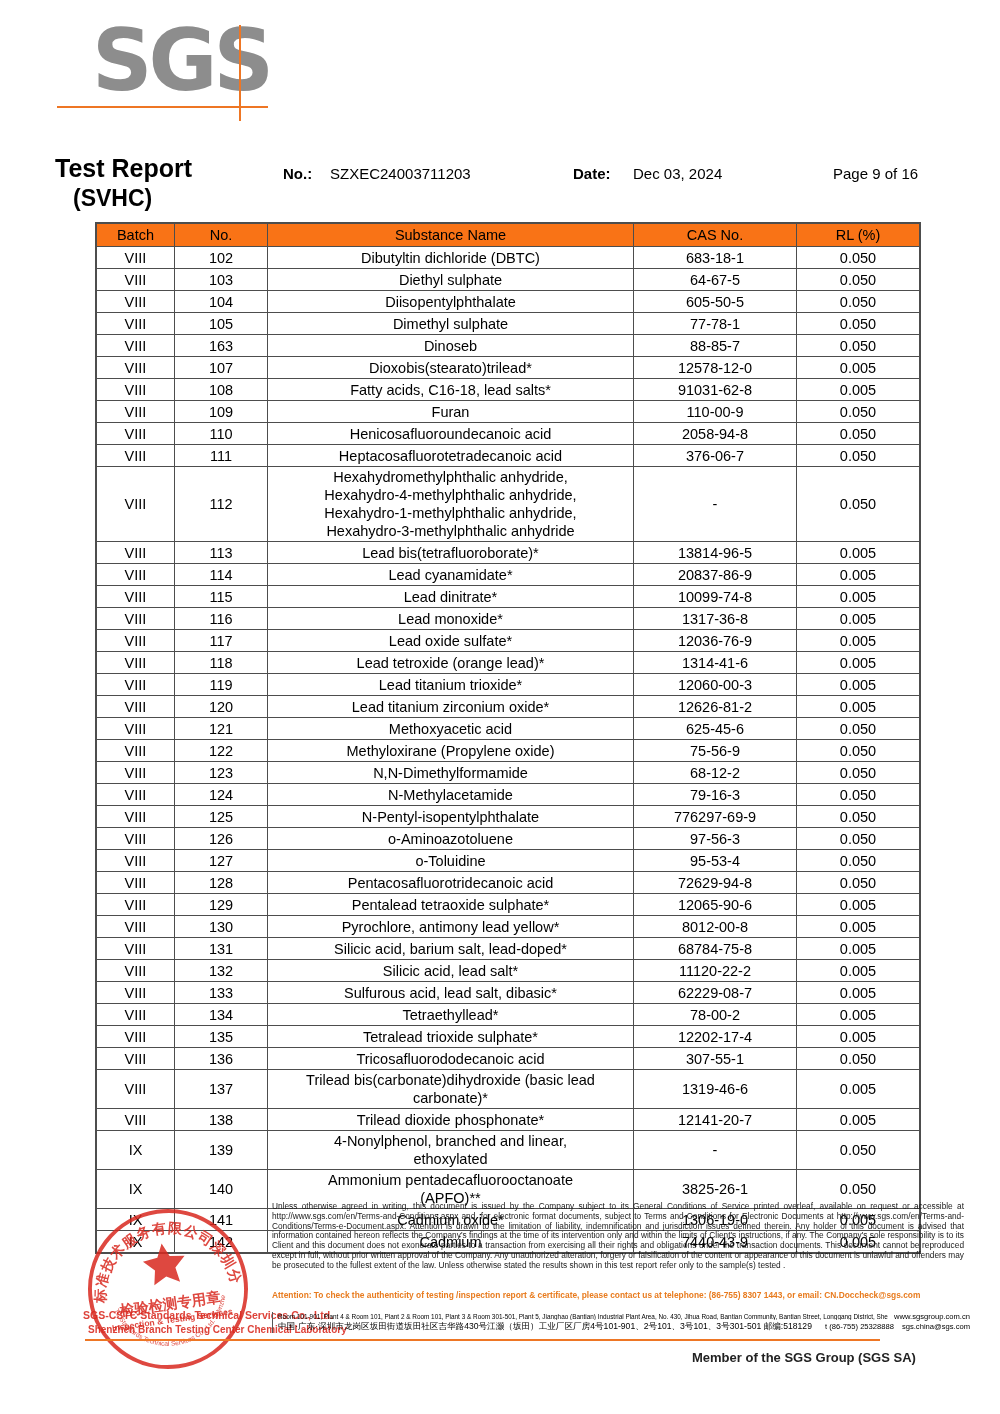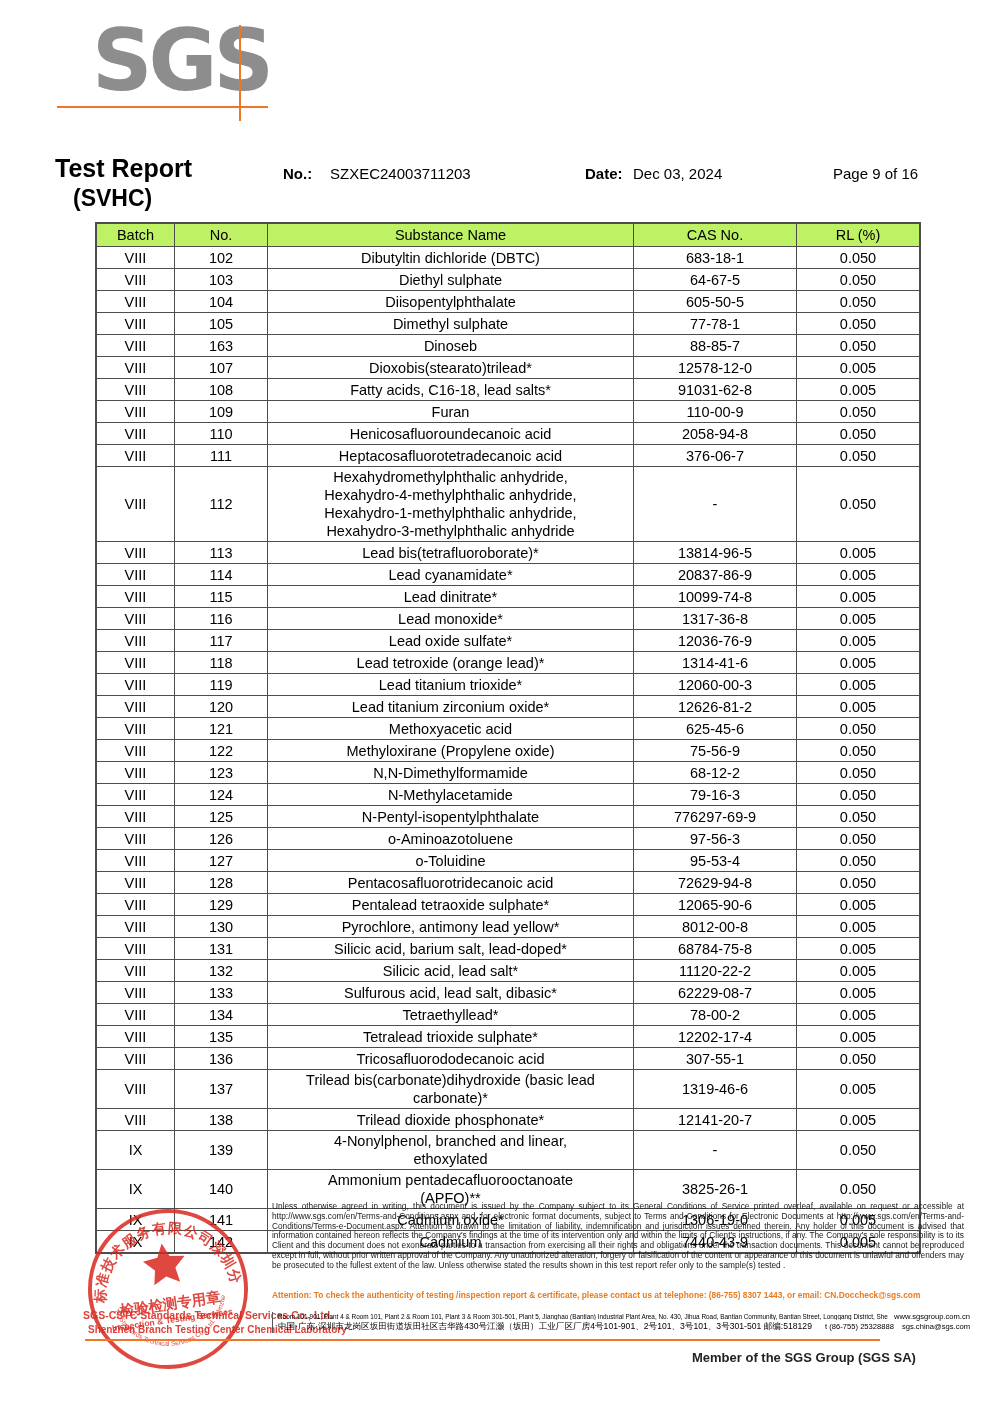--- a/index.html
+++ b/index.html
@@ -17,36 +17,36 @@
     transform:scaleY(1.02);
   }
   .logo-hline { position:absolute; left:57px; top:106px; width:211px; height:2px; background:#ee7624; }
   .logo-vline { position:absolute; left:239px; top:25px; width:2px; height:96px; background:#ee7624; }
   .title1 { position:absolute; left:55px; top:154px; font-size:25px; font-weight:bold; }
   .title2 { position:absolute; left:73px; top:185px; font-size:23px; font-weight:bold; }
   .meta { position:absolute; top:165px; left:0; width:1000px; font-size:15px; }
   .meta span { position:absolute; white-space:nowrap; }
   .m-no-label   { left:283px; font-weight:bold; }
   .m-no-value   { left:330px; }
-  .m-date-label { left:573px; font-weight:bold;margin-left:12px; }
+  .m-date-label { left:573px; font-weight:bold; }
   .m-date-value { left:633px; }
   .m-page       { left:833px; }
   
   table.svhc {
     position:absolute; left:95px; top:222px; width:810px;
     border-collapse:collapse; table-layout:fixed;
     font-size:14.5px;
   }
   table.svhc th, table.svhc td {
     border:1px solid #4d4d4d;
     text-align:center; vertical-align:middle;
     padding:1px 2px; line-height:18px;
   }
   table.svhc { border:2px solid #4d4d4d; }
-  table.svhc th { background:#bef264; font-weight:normal; height:20px; }
+  table.svhc th { background:#f97316; font-weight:normal; height:20px; }
   table.svhc td { height:19px; }
   td.col-name { white-space:pre-line; }
   .col-batch { width:73px; } .col-no { width:88px; } .col-name { width:361px; }
   .col-cas { width:158px; } .col-rl { width:118px; }
   
   .stamp-wrap { position:absolute; left:82px; top:1203px; width:172px; height:172px; transform:rotate(-8deg); }
   .company-red {
     position:absolute; color:rgba(216,40,30,.88); font-weight:bold; white-space:nowrap;
   }
   .company-red.l1 { left:83px; top:1309px; font-size:10.5px; }

